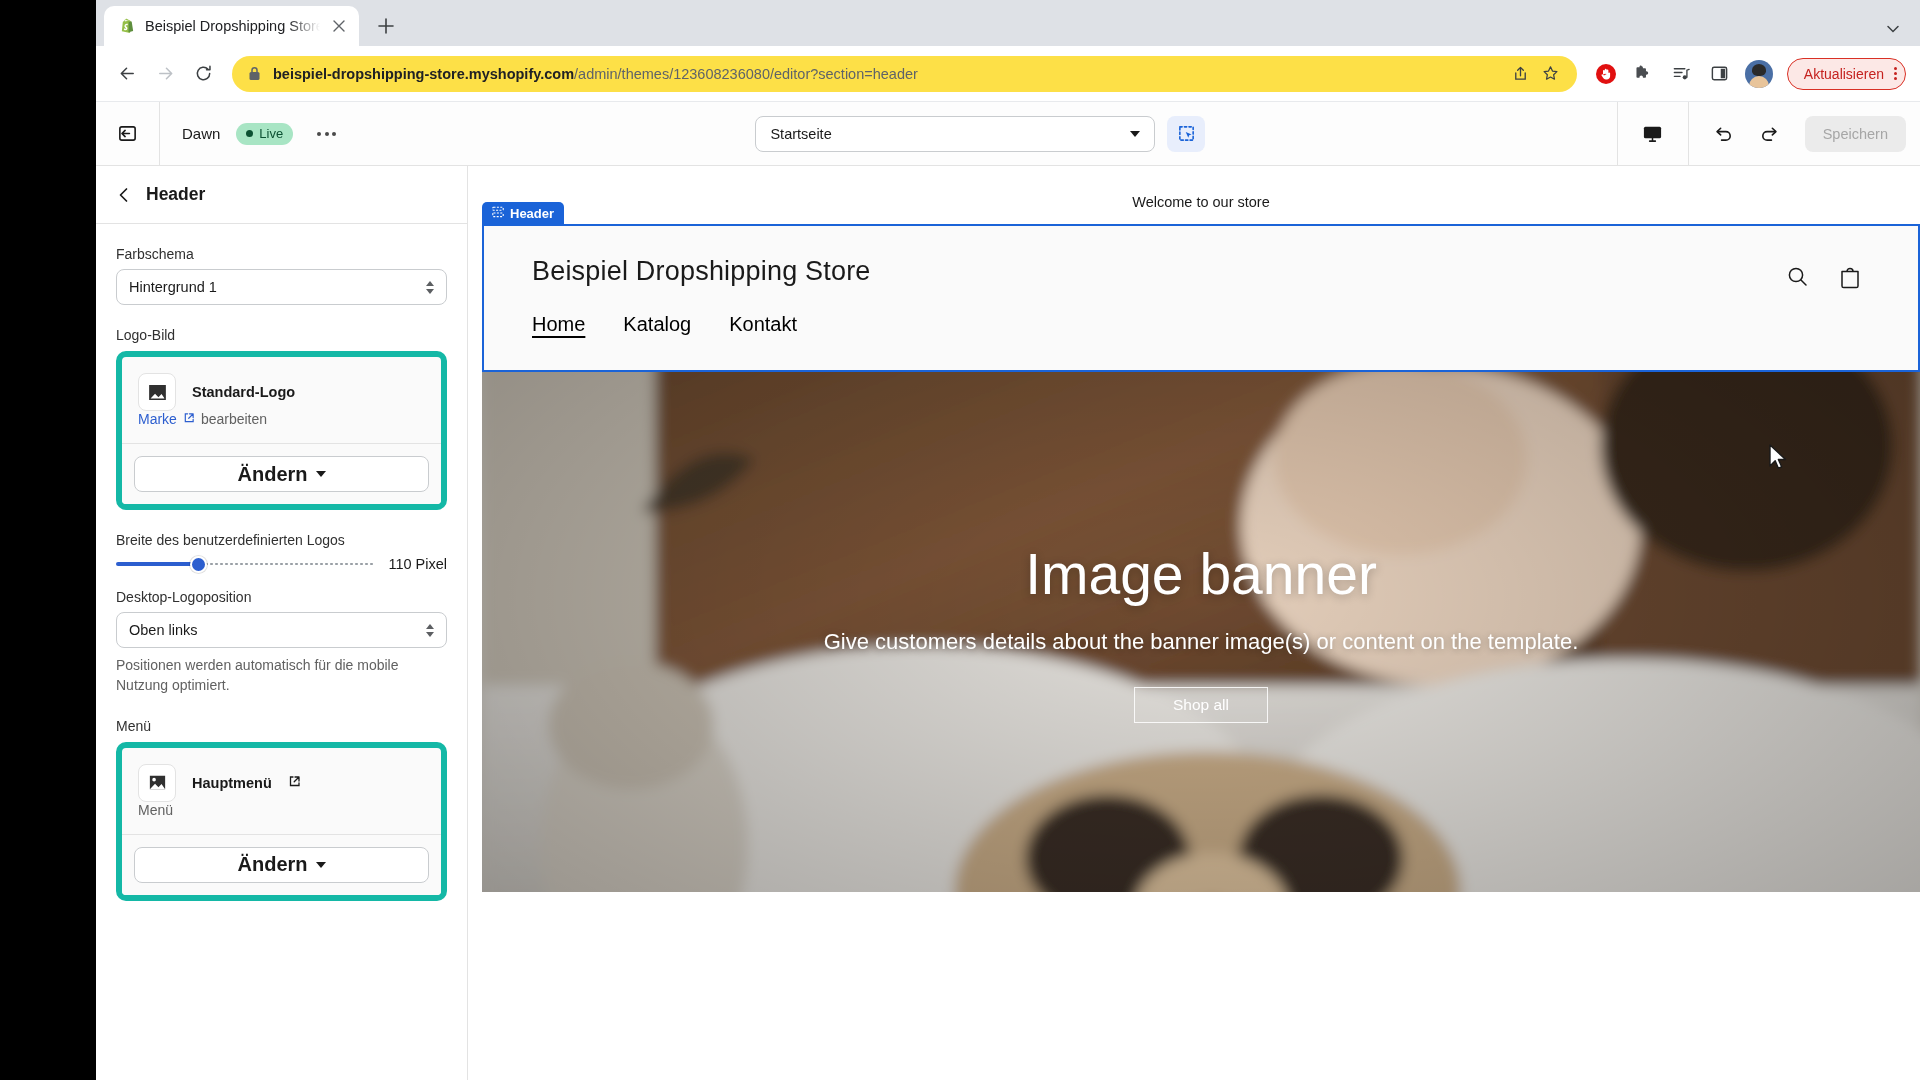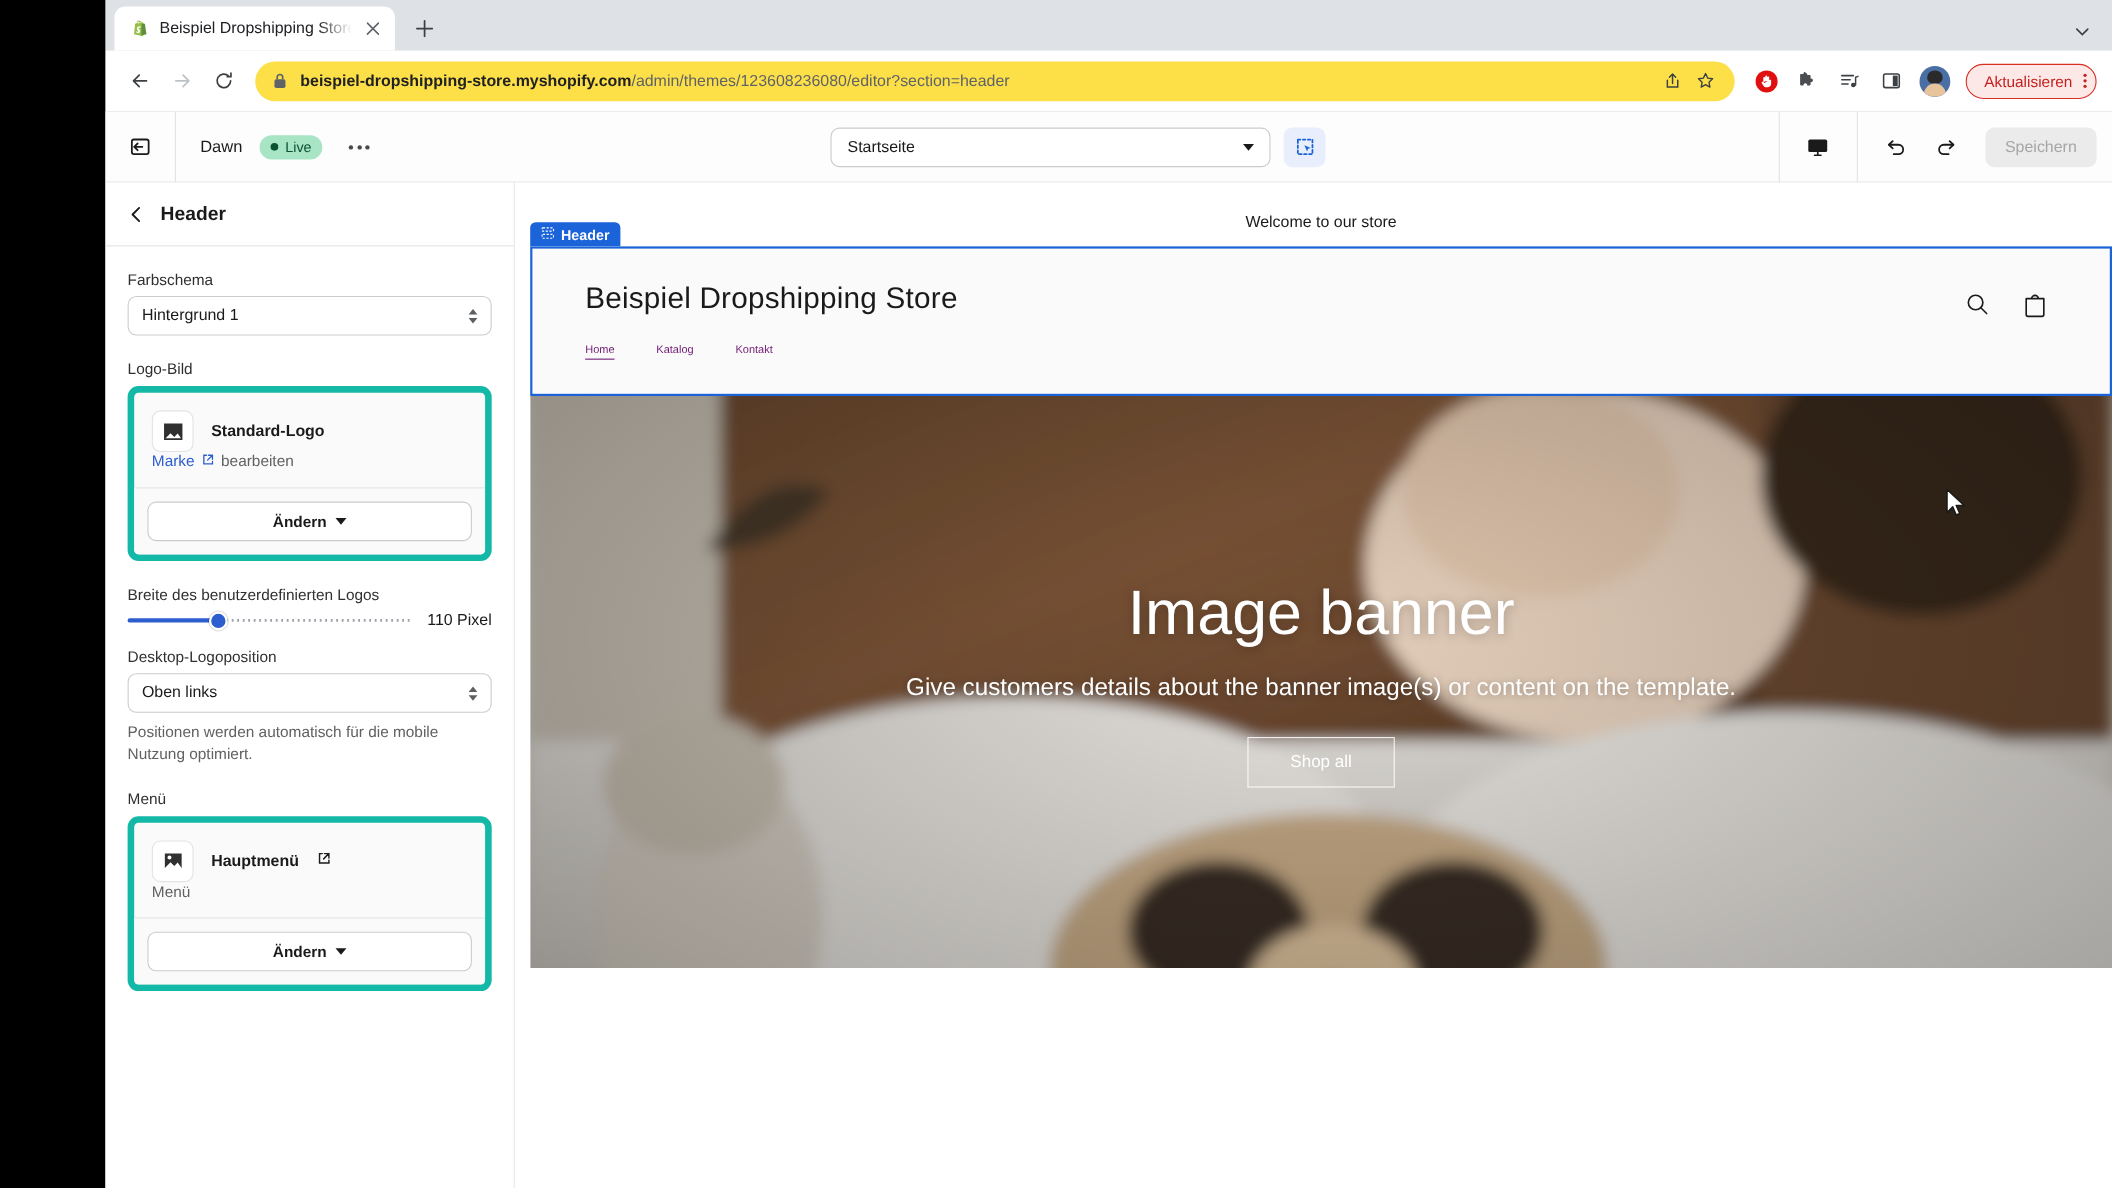--- a/index.html
+++ b/index.html
@@ -195,21 +195,21 @@
     flex: 0 0 38px;
   }
   .logo-name { font-size: 14.5px; font-weight: 600; color: #1a1a1a; }
   .card-sub { font-size: 14px; color: #616161; display: flex; align-items: center; gap: 6px; }
   .lnk { color: #2c5ecf; }
   .card-foot { border-top: 1px solid #e3e3e3; padding: 12px; background: #fafafa; }
   .btn-wide {
     height: 36px; border: 1px solid #c9cccf; border-radius: 8px;
     background: #fff; display: flex; align-items: center;
     justify-content: center; gap: 8px;
-    font-size: 14px; font-weight: 600; color: #1a1a1a;
+    font-size: 20px; font-weight: 600; color: #1a1a1a;
   }
 
   .slider-row { display: flex; align-items: center; gap: 14px; margin-top: 4px; }
   .slider { flex: 1; position: relative; height: 18px; display: flex; align-items: center; }
   .strack-fill { position: absolute; left: 0; height: 4px; background: #2c5ecf; border-radius: 2px; }
   .strack-rest {
     position: absolute; height: 4px;
     background-image: radial-gradient(circle, #9aa0a6 1.1px, transparent 1.2px);
     background-size: 5px 4px; background-repeat: repeat-x;
     background-position: left center;
@@ -242,41 +242,41 @@
   }
   .store-hdr {
     border: 2px solid #1a63d8;
     background: #fafafa;
     padding: 30px 48px 34px 48px;
     position: relative;
   }
   .store-name { font-size: 27px; color: #1a1a1a; letter-spacing: .2px; }
   .store-actions { position: absolute; right: 56px; top: 38px; display: flex; gap: 28px; align-items: center; }
   .store-nav { display: flex; gap: 38px; margin-top: 26px; }
-  .store-nav a { font-size: 10px; color: #701a75; text-decoration: none; }
+  .store-nav a { font-size: 20px; color: #000000; text-decoration: none; }
   .store-nav a.active { text-decoration: underline; text-underline-offset: 5px; }
 
   .banner {
     height: 520px; position: relative; overflow: hidden;
     display: flex; flex-direction: column;
     align-items: center; justify-content: center;
   }
   .banner-bg { position: absolute; inset: 0; }
   .banner-content { position: relative; text-align: center; z-index: 2; }
   .banner-h {
     font-size: 57px; color: #fff; font-weight: 400;
     text-shadow: 0 2px 10px rgba(0,0,0,.25);
   }
   .banner-p {
     font-size: 22px; color: #fff; margin-top: 22px;
     text-shadow: 0 1px 7px rgba(0,0,0,.3);
   }
   .banner-btn {
     display: inline-flex; align-items: center; justify-content: center;
-    margin-top: 32px; height: 46px; padding: 0 38px;
+    margin-top: 32px; height: 36px; padding: 0 38px;
     border: 1px solid rgba(255,255,255,.85);
     color: #fff; font-size: 15.5px;
     background: rgba(255,255,255,.07);
   }
   .cursor { position: absolute; z-index: 50; pointer-events: none; }
 </style>
 </head>
 <body>
 
 <div class="browser">

